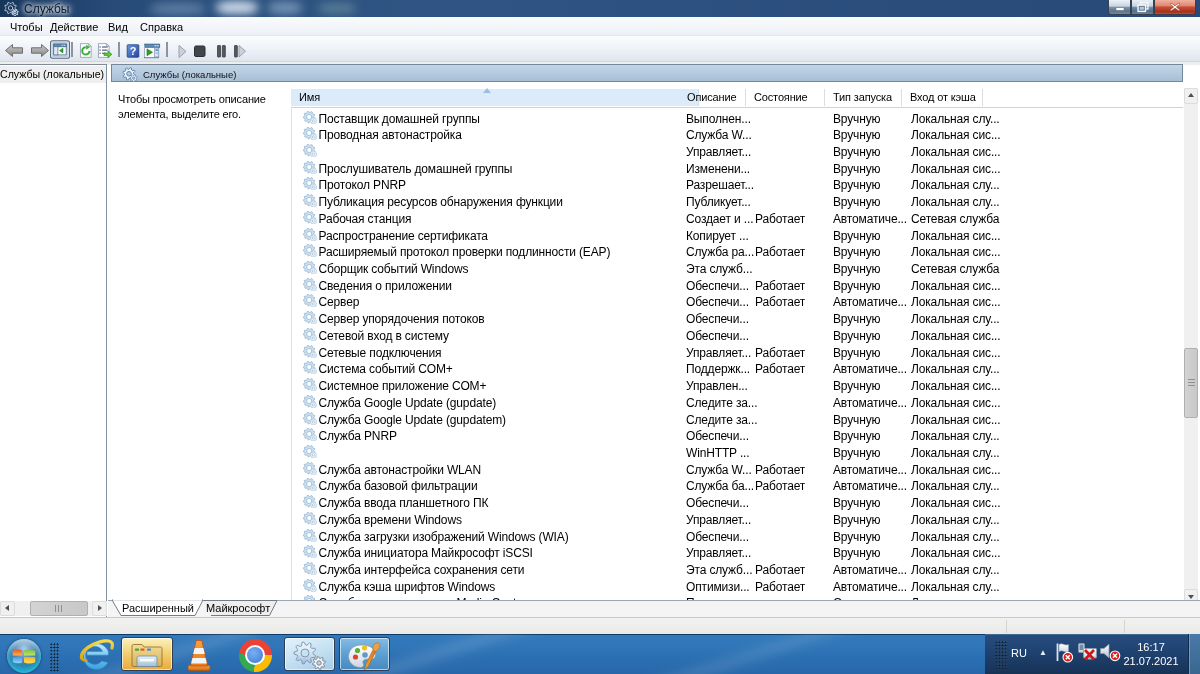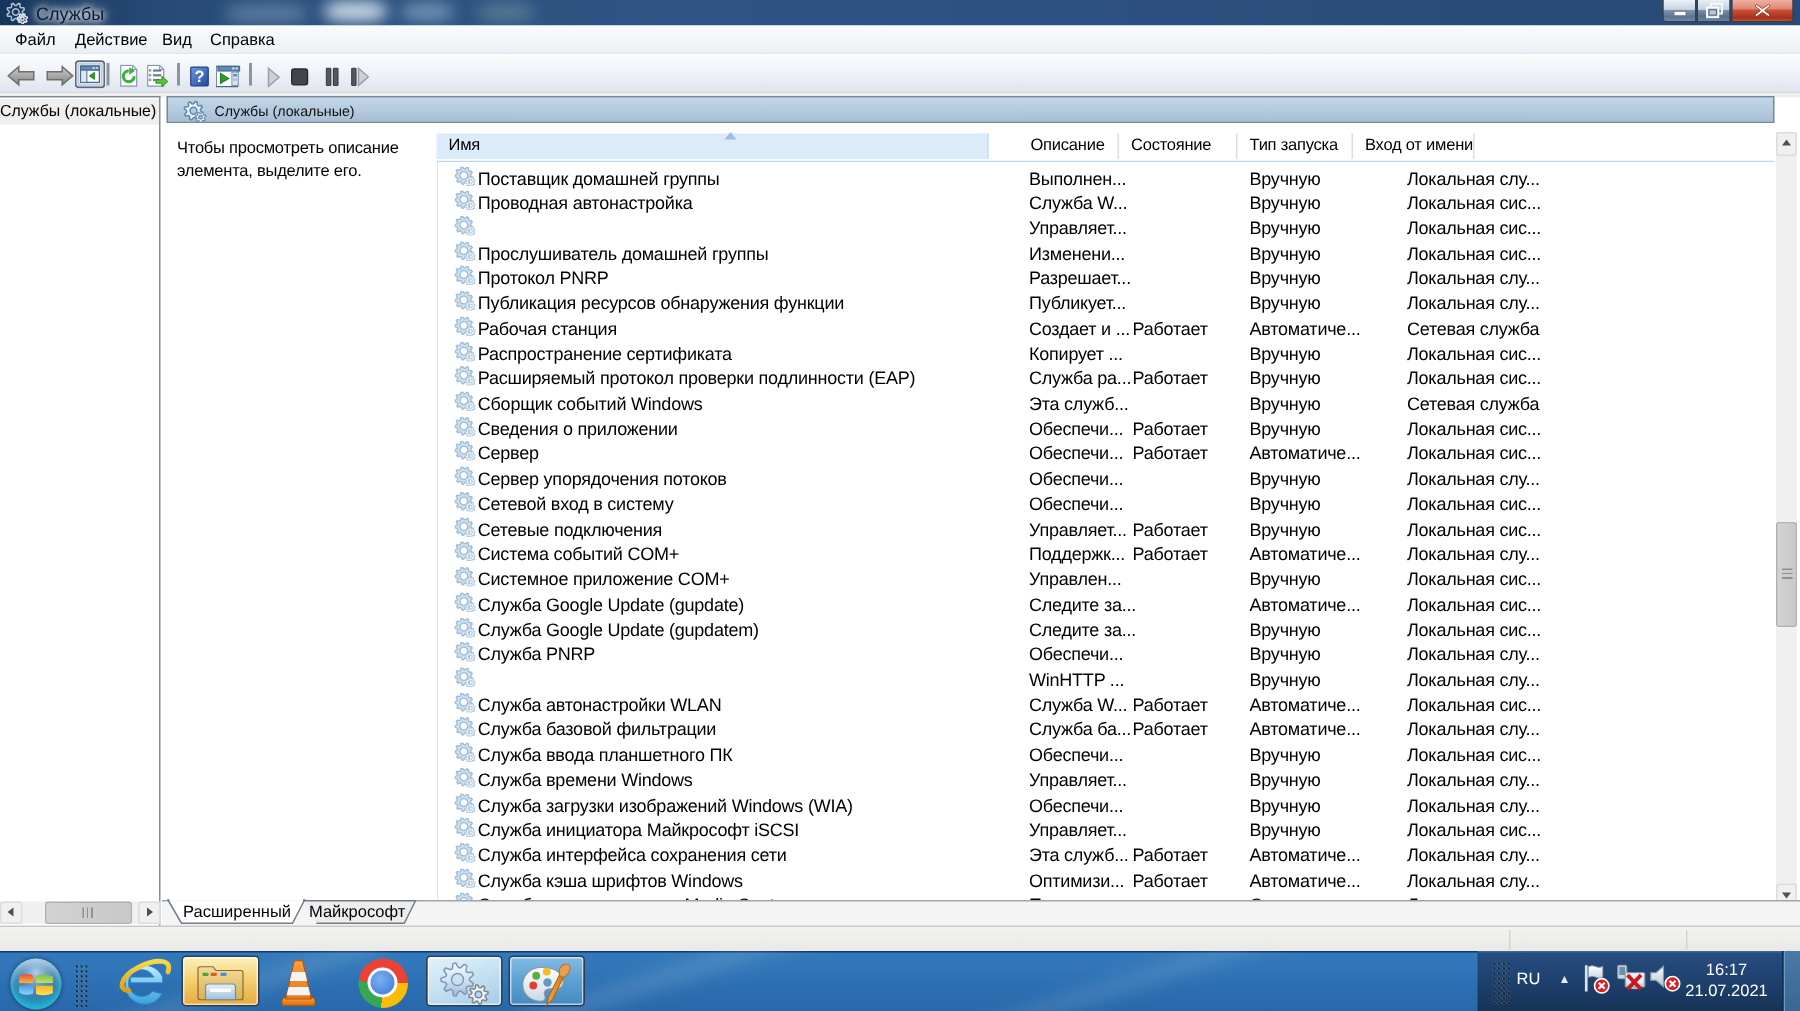--- a/index.html
+++ b/index.html
@@ -30,35 +30,35 @@
   font-size:9.5px; color:#111; }
 #mheader svg { position:absolute; left:10px; top:2px; }
 #mheader .t { position:absolute; left:31px; top:4px; }
 #desc { position:absolute; left:118px; top:92px; width:172px; font-size:11px; letter-spacing:-0.15px; line-height:14.5px; color:#000; }
 #list { position:absolute; left:291px; top:85px; width:892px; height:515px; background:#fff;
   border-left:1px solid #d6e5f3; border-top:1px solid #d6e5f3; border-top-left-radius:7px; }
 #lheader { position:absolute; left:291px; top:85px; width:892px; height:23px; background:#fff;
   border-bottom:1px solid #bcd8ee; border-top-left-radius:7px; font-size:11px; letter-spacing:-0.15px; color:#000; }
 #lheader .hc { position:absolute; top:4px; height:17px; border-right:1px solid #dddddd; }
 #lheader .hc span { position:absolute; left:8px; top:2px; white-space:nowrap; }
-#lh-nm { left:0; width:368px; top:3px; height:19px; background:#dcebfa; border-right:1px solid #c8ddf0 !important; }
+#lh-nm { left:0; width:408px; top:3px; height:19px; background:#dcebfa; border-right:1px solid #c8ddf0 !important; }
 #lh-de { left:388px; width:67px; }
 #lh-st { left:455px; width:79px; }
 #lh-ty { left:534px; width:77px; }
 #lh-lo { left:611px; width:81px; }
 #sortarrow { position:absolute; left:483px; top:88px; width:0; height:0;
   border-left:4.5px solid transparent; border-right:4.5px solid transparent; border-bottom:5px solid #9cbee0; }
 .row { position:absolute; left:0; height:17px; width:1140px; font-size:12px; letter-spacing:-0.15px; color:#000; white-space:nowrap; }
 .row .svcic { position:absolute; left:303px; top:1px; }
 .row span { position:absolute; top:2px; }
 .c-nm { left:318.5px; }
 .c-de { left:686px; }
 .c-st { left:755px; }
 .c-ty { left:833px; }
-.c-lo { left:938px; }
+.c-lo { left:911px; }
 .sb-track { position:absolute; background:#f0f0f0; }
 .sb-btn { position:absolute; background:#f0f0f0; border:1px solid #dcdcdc; border-radius:2px; }
 .sb-thumb { position:absolute; background:linear-gradient(90deg,#d3d3d3,#c8c8c8); border:1px solid #b0b0b0; border-radius:2px; }
 .arr { position:absolute; width:0; height:0; }
 #tabsrow { position:absolute; left:108px; top:600px; width:1092px; height:17px; background:#f4f4f4; border-top:1px solid #9aa6b4; }
 #botframe { position:absolute; left:0; top:617px; width:1200px; height:17px;
   background:linear-gradient(#f2f2f0,#e9e9e7); border-top:1px solid #c8c8c6; }
 #taskbar { position:absolute; left:0; top:634px; width:1200px; height:40px;
   background:linear-gradient(#3279bb,#3076b8 30%,#2b6fb2 60%,#2868aa 100%); overflow:hidden; }
 #taskbar::before { content:""; position:absolute; left:0; top:0; width:1200px; height:1px; background:#0d3a66; }
@@ -99,21 +99,21 @@
         </svg>
       </div>
     <div class="wb cls">
         <svg class="g" width="12" height="10" viewBox="0 0 13 11">
           <path d="M2,1 L6.5,4.2 L11,1 L12,2.2 L8,5.5 L12,8.8 L11,10 L6.5,6.8 L2,10 L1,8.8 L5,5.5 L1,2.2 Z" fill="#fff" stroke="#8a2f1d" stroke-width="0.6"></path>
         </svg>
       </div>
   </div>
 </div>
 <div id="menubar">
-  <span style="left:10px">Файл</span>
+  <span style="left:10px">Чтобы</span>
     <span style="left:50px">Действие</span>
     <span style="left:108px">Вид</span>
     <span style="left:140px">Справка</span>
 </div>
 <div id="toolbar">
     <svg class="abs" style="left:4px;top:7px" width="20" height="15" viewBox="0 0 20 15">
       <defs>
         <linearGradient id="ag4" x1="0" y1="0" x2="0" y2="1">
           <stop offset="0" stop-color="#cacaca"></stop>
           <stop offset="0.5" stop-color="#a8a8a8"></stop>
@@ -222,21 +222,21 @@
   <div class="hc" id="lh-de">
       <span>Описание</span>
     </div>
   <div class="hc" id="lh-st">
       <span>Состояние</span>
     </div>
   <div class="hc" id="lh-ty">
       <span>Тип запуска</span>
     </div>
   <div class="hc" id="lh-lo">
-      <span>Вход от имени</span>
+      <span>Вход от кэша</span>
     </div>
 </div>
 <div id="sortarrow"></div>
 <div id="rowclip" style="position:absolute;left:292px;top:108px;width:891px;height:492px;overflow:hidden">
 <div id="rows" style="position:absolute;left:-292px;top:-108px;width:1200px;height:600px">
 <div class="row" style="top:109.5px">
         <svg class="svcic" width="14" height="13" viewBox="0 0 14 13">
           <path d="M11.98,7.17 L11.69,8.16 L10.12,8.40 L9.65,9.05 L9.88,10.61 L9.02,11.18 L7.66,10.36 L6.88,10.55 L6.05,11.90 L5.03,11.78 L4.52,10.28 L3.80,9.92 L2.29,10.42 L1.59,9.68 L2.16,8.20 L1.84,7.46 L0.37,6.88 L0.30,5.85 L1.69,5.09 L1.92,4.32 L1.17,2.92 L1.78,2.09 L3.33,2.40 L4.00,1.96 L4.32,0.41 L5.32,0.17 L6.32,1.40 L7.11,1.49 L8.36,0.51 L9.28,0.97 L9.25,2.55 L9.80,3.13 L11.38,3.18 L11.79,4.12 L10.75,5.32 L10.80,6.12 Z M8.80,6.00 A2.60,2.60 0 1 0 3.60,6.00 A2.60,2.60 0 1 0 8.80,6.00 Z" fill="#cfe0ef" stroke="#9cbcd8" stroke-width="0.9" fill-rule="evenodd"></path>
           <path d="M13.48,11.63 L13.11,12.18 L12.13,12.02 L11.70,12.30 L11.46,13.26 L10.80,13.39 L10.22,12.59 L9.72,12.48 L8.87,12.98 L8.32,12.61 L8.48,11.63 L8.20,11.20 L7.24,10.96 L7.11,10.30 L7.91,9.72 L8.02,9.22 L7.52,8.37 L7.89,7.82 L8.87,7.98 L9.30,7.70 L9.54,6.74 L10.20,6.61 L10.78,7.41 L11.28,7.52 L12.13,7.02 L12.68,7.39 L12.52,8.37 L12.80,8.80 L13.76,9.04 L13.89,9.70 L13.09,10.28 L12.98,10.78 Z M11.80,10.00 A1.30,1.30 0 1 0 9.20,10.00 A1.30,1.30 0 1 0 11.80,10.00 Z" fill="#eef5fb" stroke="#aec8de" stroke-width="0.7" fill-rule="evenodd"></path>
         </svg>

